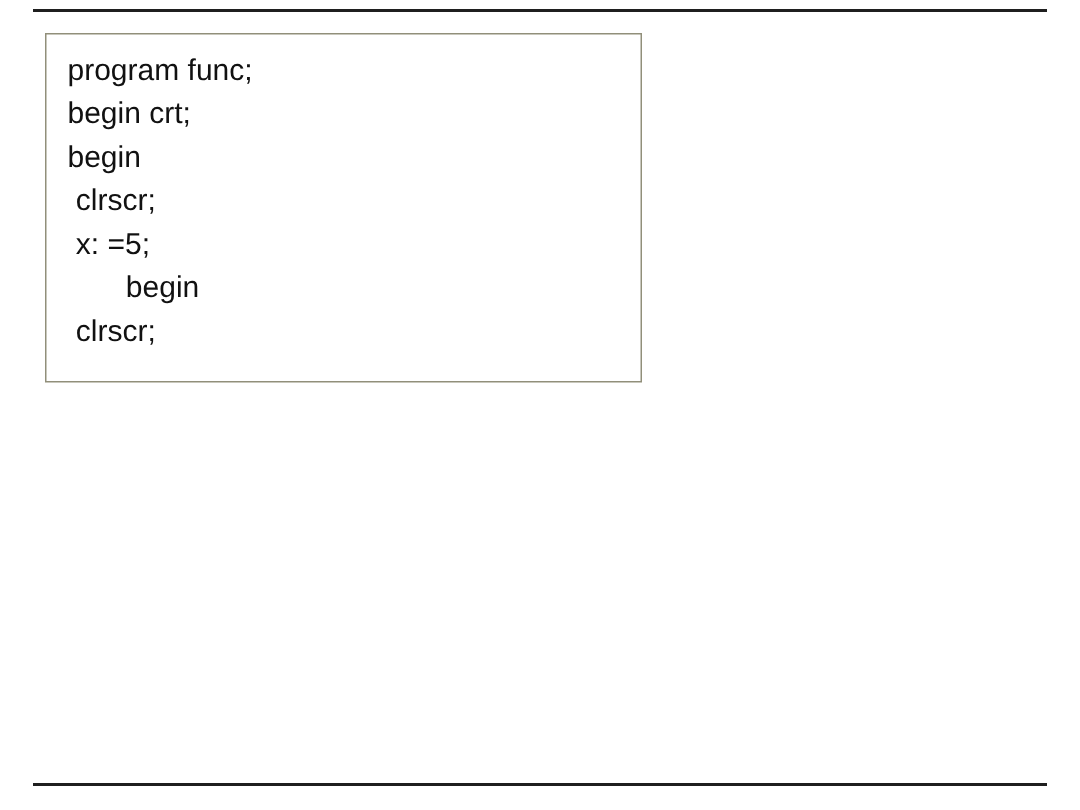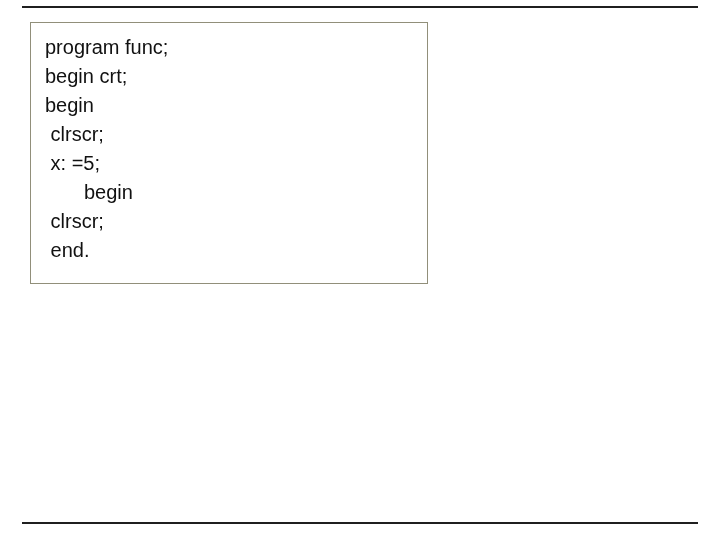--- a/index.html
+++ b/index.html
@@ -58,17 +58,16 @@
   <div class="rule-top"></div>
 
   <div class="codebox">
     <div class="line">program func;</div>
     <div class="line">begin crt;</div>
     <div class="line">begin</div>
     <div class="line"> clrscr;</div>
     <div class="line"> x: =5;</div>
     <div class="line">       begin</div>
     <div class="line"> clrscr;</div>
-    <div class="line"> end.</div>
   </div>
 
   <div class="rule-bottom"></div>
 </div>
 
 </body></html>

